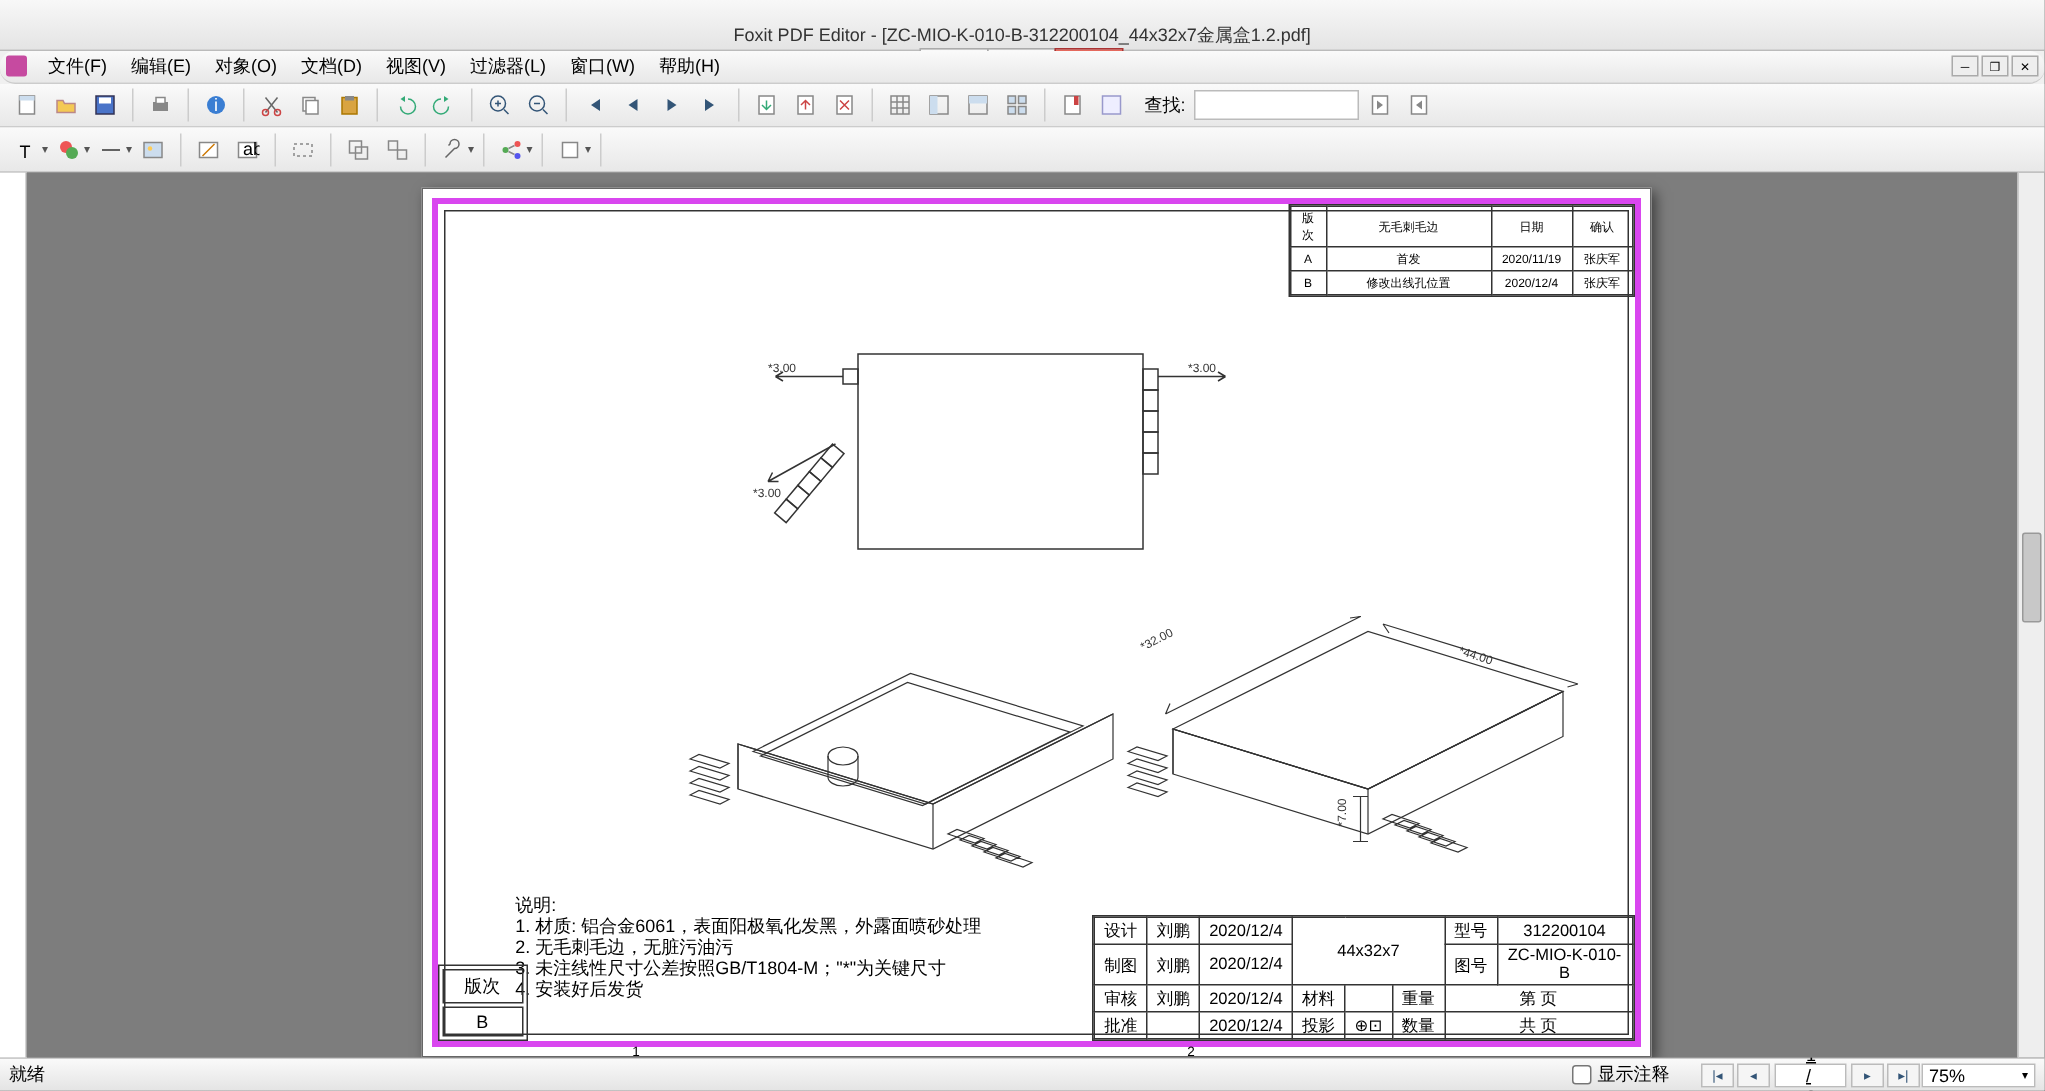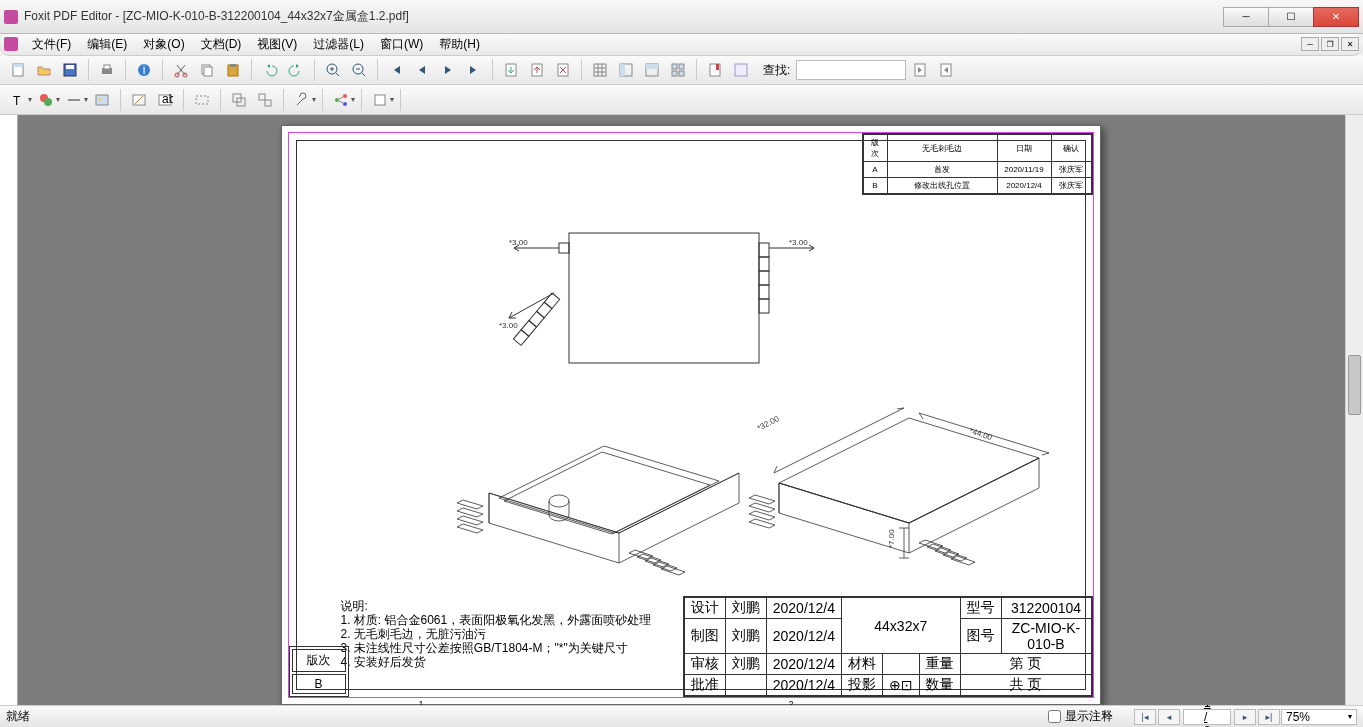--- a/index.html
+++ b/index.html
@@ -1,17 +1,17 @@
 <!DOCTYPE html>
 <html><head>
 <meta charset="utf-8">
 <style>
 * { margin: 0; padding: 0; box-sizing: border-box; font-family: "Microsoft YaHei", sans-serif; font-size: 12px; }
 body { background: #f0f0f0; width: 1363px; height: 727px; overflow: hidden; display: flex; flex-direction: column; }
-.titlebar { height: 34px; background: linear-gradient(#f8f8f8,#e4e4e4); border-bottom: 1px solid #bbb; display: flex; align-items: center; padding: 15px 4px; }
+.titlebar { height: 34px; background: linear-gradient(#f8f8f8,#e4e4e4); border-bottom: 1px solid #bbb; display: flex; align-items: center; padding: 15px 4px; flex-direction: column; }
 .titlebar .icon { width: 14px; height: 14px; background: #c64aa0; border-radius: 2px; margin-right: 6px; }
 .titlebar .title { flex: 1; color: #333; font-size: 12px; }
 .winbtns { display: flex; }
 .winbtn { width: 46px; height: 20px; border: 1px solid #aaa; margin-left: -1px; display: flex; align-items: center; justify-content: center; background: linear-gradient(#fafafa,#ddd); font-size: 10px; }
 .winbtn.close { background: linear-gradient(#e56a5e,#d9483a); color: #fff; border-color: #a33; }
 .menubar { height: 22px; background: linear-gradient(#fafafa,#e8e8e8); border-bottom: 1px solid #ccc; display: flex; align-items: center; padding: 0 4px; border-radius: 10px; }
 .menubar .icon { width: 14px; height: 14px; background: #c64aa0; border-radius: 2px; margin-right: 6px; }
 .menubar .item { padding: 0 8px; cursor: default; }
 .mdi { display: flex; margin-left: auto; }
 .mdibtn { width: 18px; height: 14px; border: 1px solid #aaa; margin-left: 2px; background: #eee; font-size: 8px; display: flex; align-items:center; justify-content:center;}
@@ -19,28 +19,28 @@
 .tbtn { width: 24px; height: 24px; border: 1px solid transparent; border-radius: 2px; display: flex; align-items: center; justify-content: center; }
 .tsep { width: 1px; height: 22px; background: #ccc; margin: 0 4px; }
 .dd { font-size: 8px; color: #555; margin-left: -4px; }
 .searchlbl { margin-left: 8px; margin-right: 4px; text-align: center; }
 .searchbox { width: 110px; height: 20px; border: 1px solid #bbb; background: #fff; padding: 0 4px; }
 .workarea { flex: 1; display: flex; background: #7d7d7d; position: relative; }
 .ruler-left { width: 18px; background: #fff; border-right: 1px solid #aaa; }
 .canvas { flex: 1; background: #7d7d7d; display: flex; align-items:flex-start; justify-content: center; overflow: hidden; position: relative; }
 .page { width: 820px; height: 580px; background: #fff; margin-top: 10px; box-shadow: 3px 3px 8px rgba(0,0,0,0.5); position: relative; border: 1px solid #666; }
 .drawframe { position: absolute; inset: 14px; border: 1px solid #333; }
-.drawframe-inner { position: absolute; inset: 6px; border: 1px solid #d946ef; }
+.drawframe-inner { position: absolute; inset: 6px; border: 4px solid #d946ef; }
 .revtable { position: absolute; top: 0; right: 0; border: 1px solid #333; font-size: 8px; }
 .revtable table { border-collapse: collapse; }
 .revtable td, .revtable th { border: 1px solid #333; padding: 2px 6px; text-align: center; font-size: 8px; font-weight: normal; }
 .notes { position: absolute; left: 52px; bottom: 28px; font-size: 9px; line-height: 14px; }
 .titleblock { position: absolute; right: 0; bottom: 0; border: 1px solid #333; font-size: 8px; }
 .titleblock table { border-collapse: collapse; }
-.titleblock td { border: 1px solid #333; padding: 1px 6px; text-align: center; font-size: 14px; margin-top: 12px; }
+.titleblock td { border: 1px solid #333; padding: 1px 6px; text-align: center; font-size: 11px; margin-top: 12px; }
 .revblock { position: absolute; left: 0; bottom: 0; border: 1px solid #333; font-size: 9px; }
 .revblock td { border: 1px solid #333; padding: 2px 14px; text-align: center; }
 .vscroll { position: absolute; right: 0; top: 0; bottom: 0; width: 18px; background: #eee; border-left: 1px solid #ccc; }
 .vthumb { position: absolute; left: 2px; right: 2px; top: 240px; height: 60px; background: #c8c8c8; border: 1px solid #999; border-radius: 2px; }
 .statusbar { height: 22px; background: linear-gradient(#fafafa,#e4e4e4); border-top: 1px solid #ccc; display: flex; align-items: center; padding: 0 6px; font-size: 12px; }
 .statusbar .spacer { flex: 1; }
 .statusbar .ck { margin-right: 4px; }
 .navbtn { width: 22px; height: 16px; border: 1px solid #bbb; background: #f5f5f5; display: inline-flex; align-items:center; justify-content:center; margin: 0 1px; font-size: 9px; color: #357; }
 .pagebox { width: 48px; height: 16px; border: 1px solid #bbb; background: #fff; padding: 0 20px; display: inline-flex; align-items: center; margin: 16px 2px; text-decoration: underline; }
 .zoombox { width: 76px; height: 16px; border: 1px solid #bbb; background: #fff; padding: 0 4px; display: inline-flex; align-items: center; margin-left: 0; }

